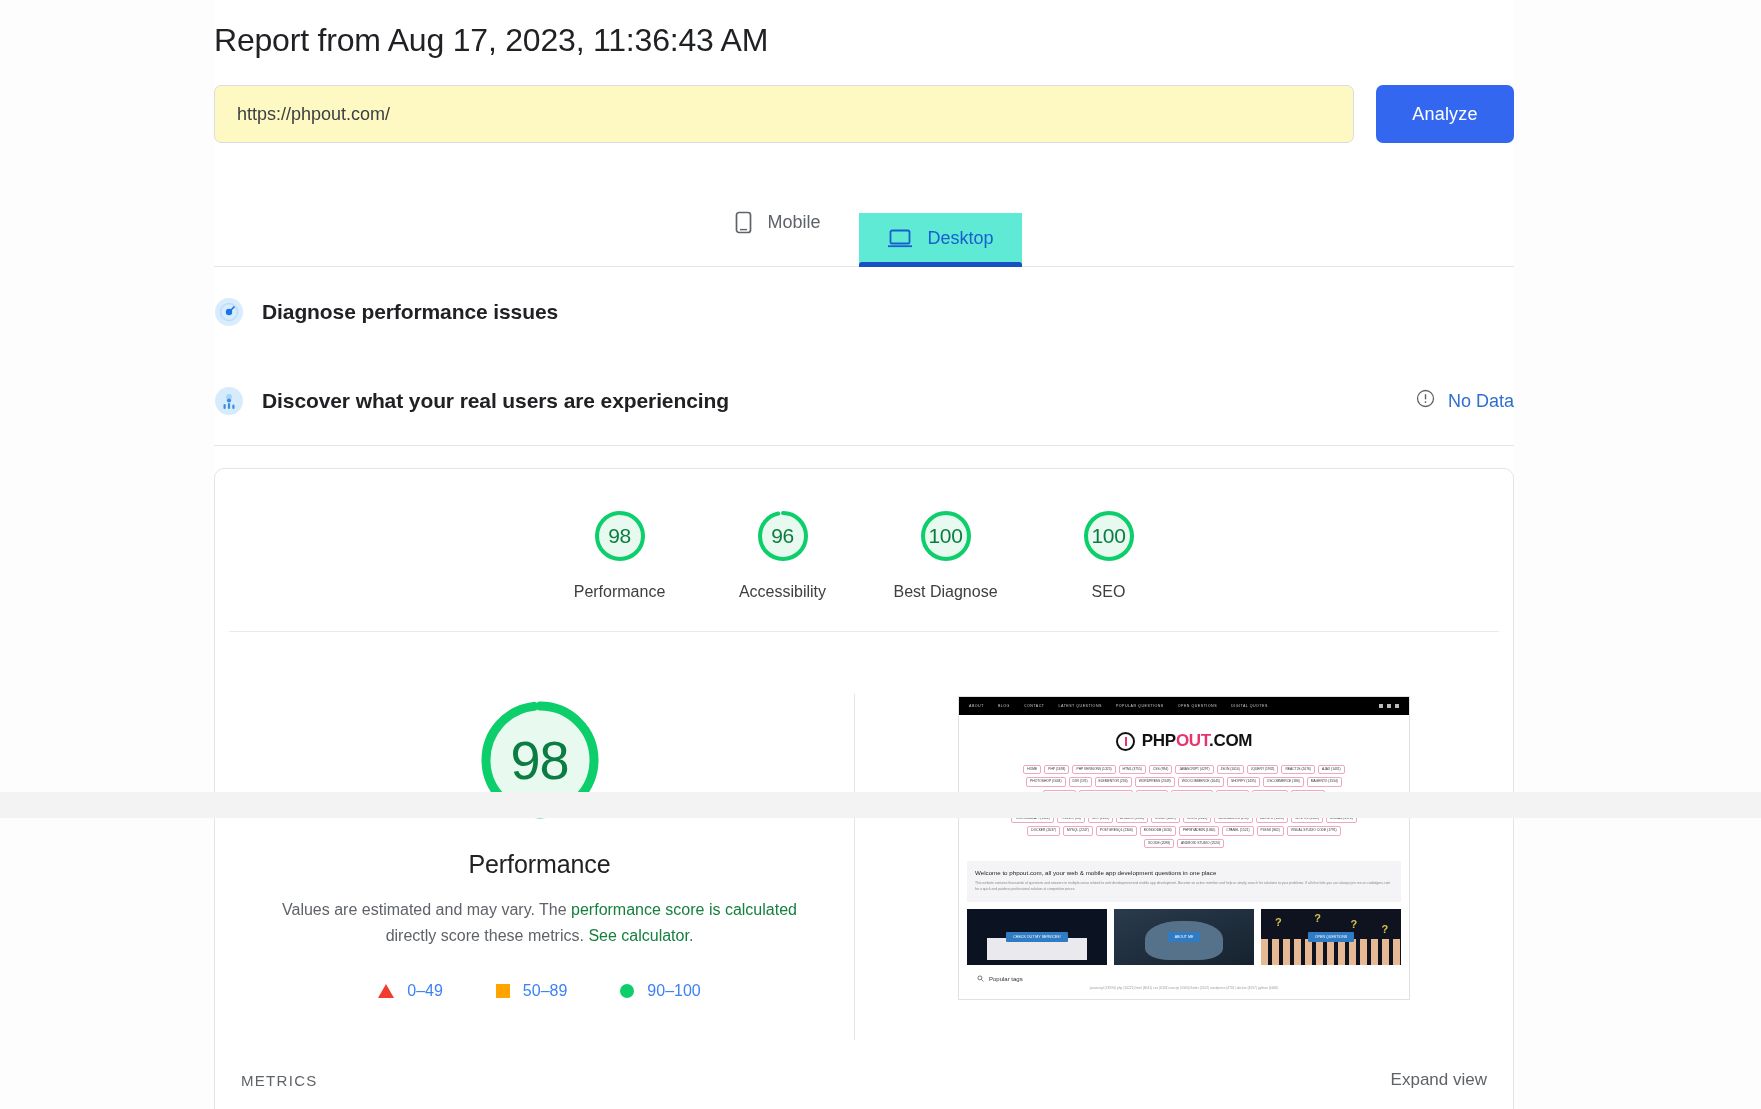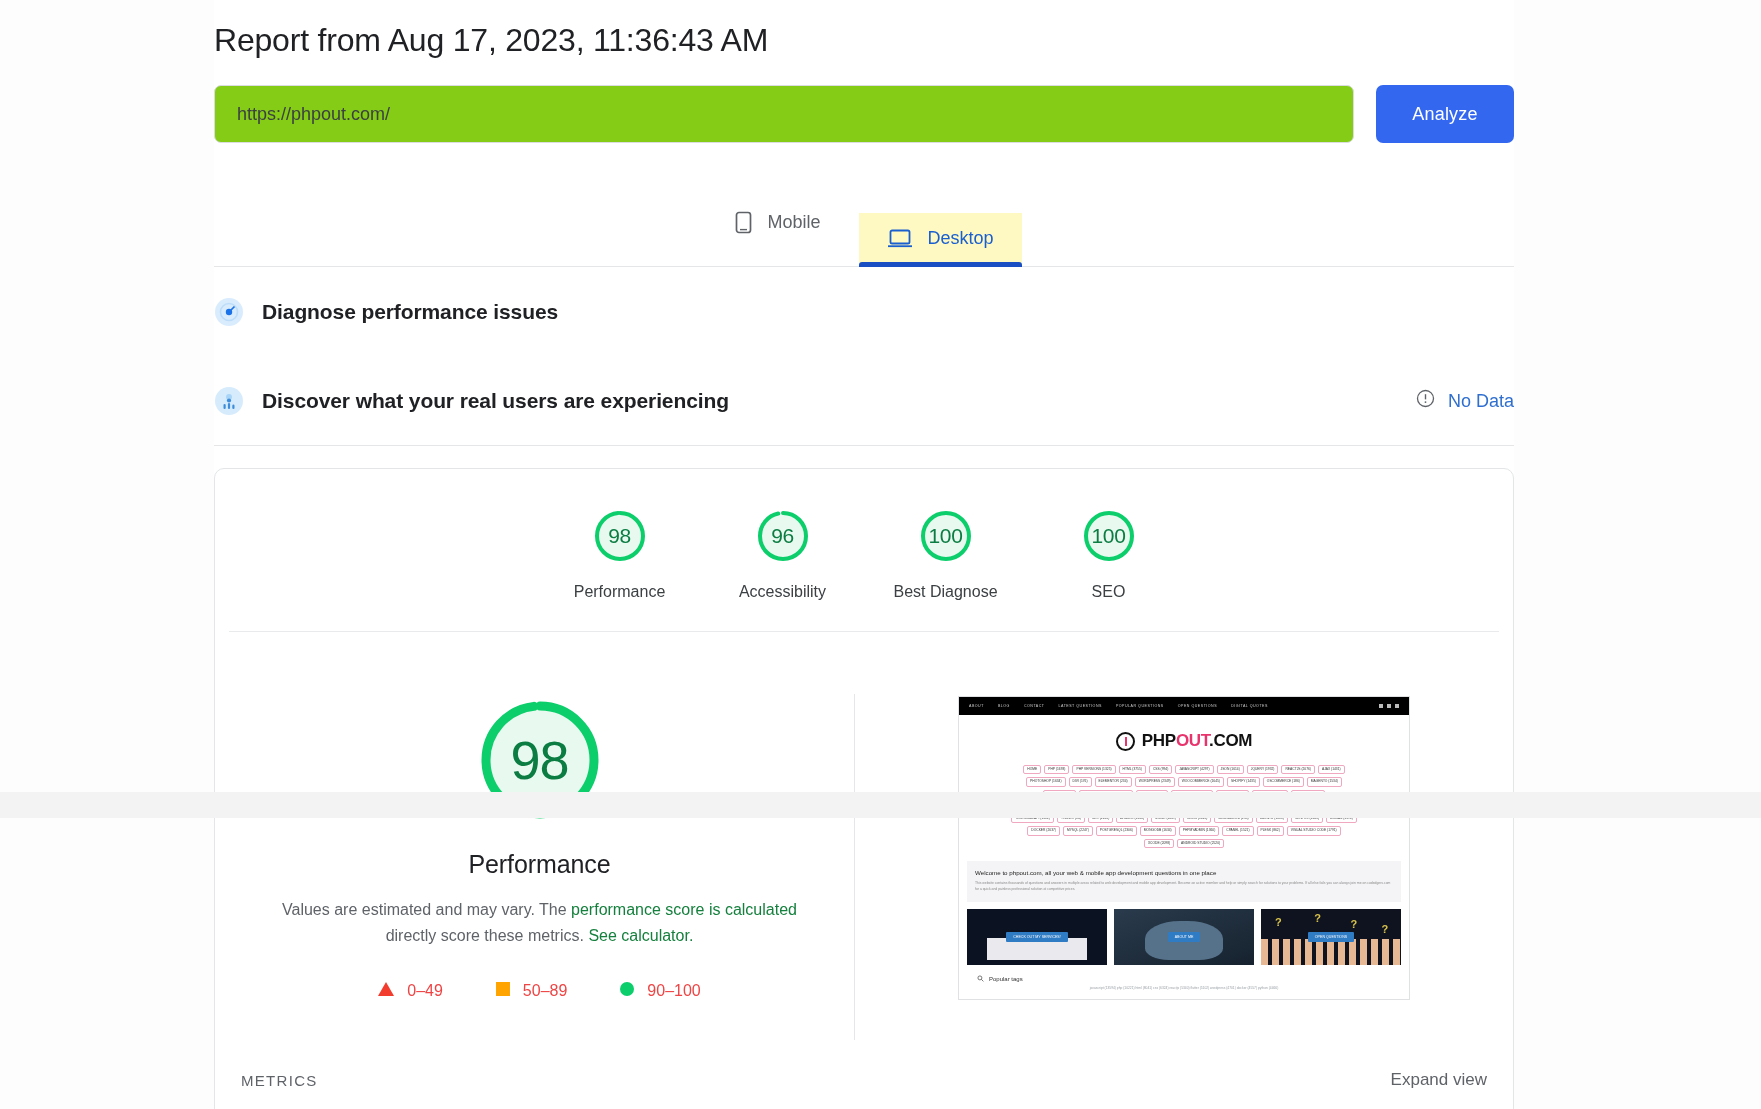--- a/index.html
+++ b/index.html
@@ -36,21 +36,21 @@
   .url-row { display: flex; align-items: stretch; gap: 22px; }
   .url-field {
     flex: 1 1 auto;
     height: 58px;
     border: 1px solid #dadce0;
     border-radius: 7px;
     padding: 0 22px;
     font-size: 18px;
     color: #3c4043;
     font-family: "Liberation Sans", sans-serif;
-    background: #84cc16;
+    background: #fef9c3;
     outline: none;
   }
   .analyze-btn {
     width: 138px;
     height: 58px;
     background: #3367ef;
     color: #ffffff;
     border: none;
     border-radius: 7px;
     font-size: 18px;
@@ -73,21 +73,21 @@
     gap: 14px;
     padding: 15px 28px 17px 28px;
     font-size: 18px;
     color: #5f6368;
     cursor: pointer;
     position: relative;
     background: transparent;
     border: none;
     font-family: "Liberation Sans", sans-serif;
   }
-  .tab.active { color: #1a5fd0; background: #fef9c3; margin-top: 32px; }
+  .tab.active { color: #1a5fd0; background: #5eead4; margin-top: 32px; }
   .tab.active::after {
     content: "";
     position: absolute;
     left: 0; right: 0; bottom: -1px;
     height: 5px;
     background: #1a4fc4;
     border-radius: 3px 3px 0 0;
   }
   .tab svg { display: block; }
 
@@ -175,21 +175,21 @@
     font-size: 16px; color: #5f6368;
     line-height: 1.6;
     margin: 18px auto 0 auto;
     width: 530px;
   }
   .desc a { color: #15803d; text-decoration: none; }
   .legend {
     display: flex; justify-content: center; align-items: center;
     gap: 53px; margin-top: 34px;
   }
-  .legend-item { display: flex; gap: 13px; font-size: 16px; color: #ef4444; }
+  .legend-item { display: flex; align-items: center; gap: 13px; font-size: 16px; color: #3b82f6; }
   .lg-tri {
     width: 0; height: 0;
     border-left: 8px solid transparent;
     border-right: 8px solid transparent;
     border-bottom: 14px solid #f23c2e;
   }
   .lg-sq { width: 14px; height: 14px; background: #ffa400; }
   .lg-ci { width: 14px; height: 14px; border-radius: 50%; background: #0cce6b; }
 
   .split-right {

